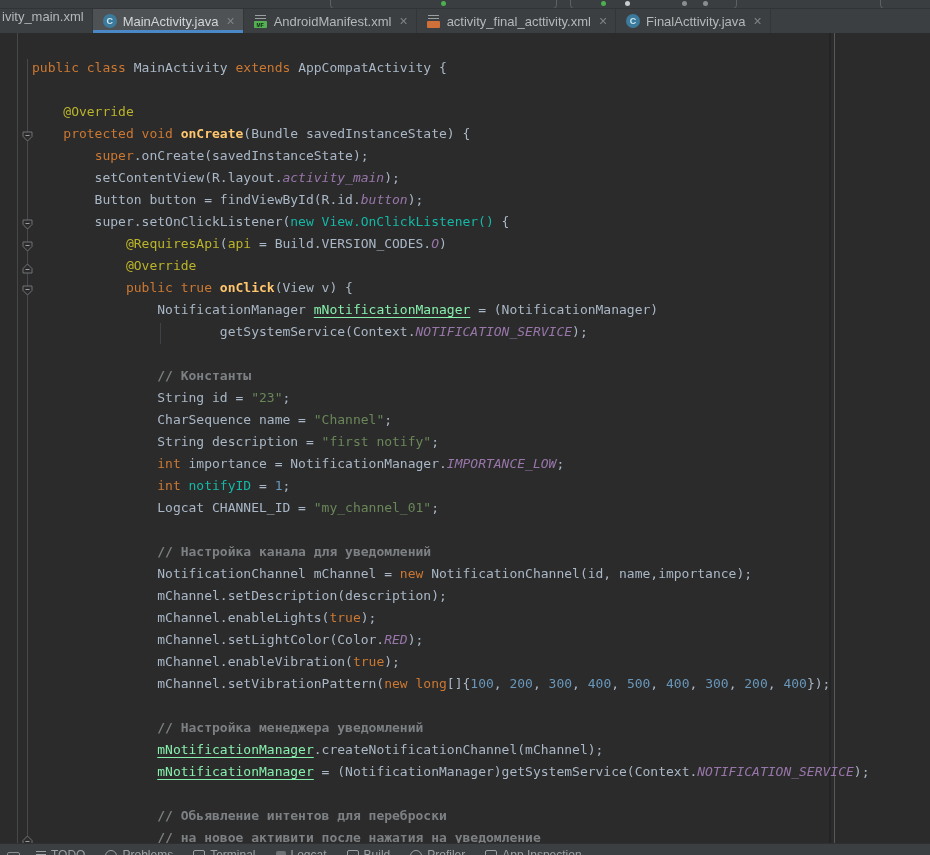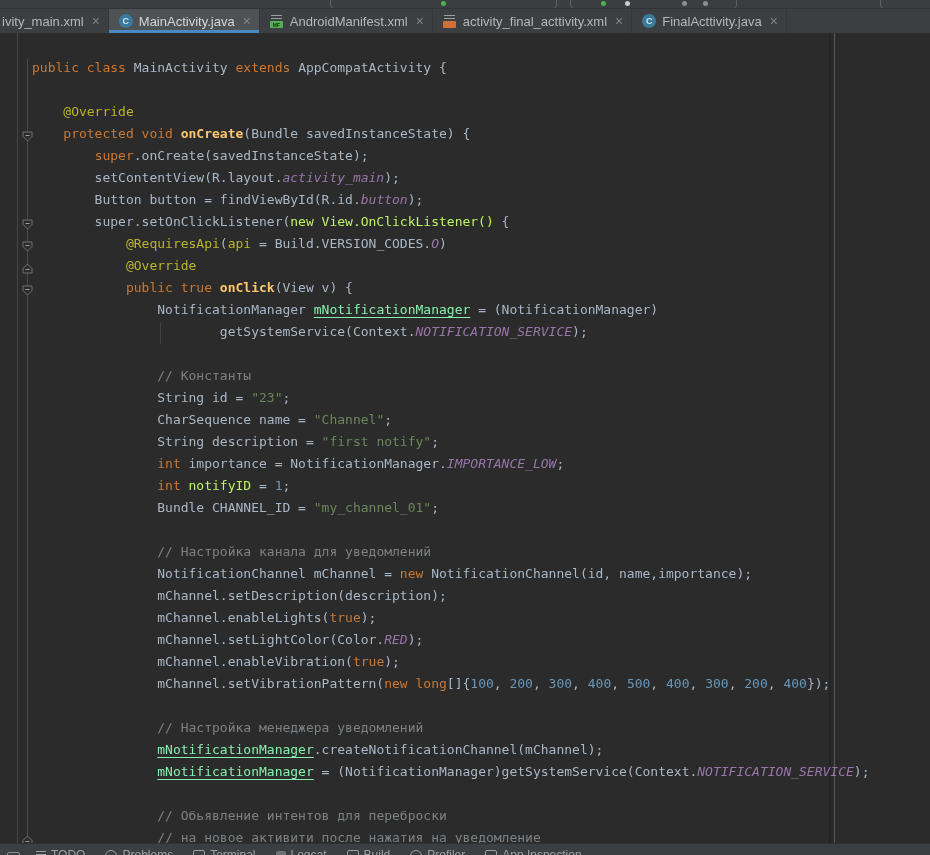--- a/index.html
+++ b/index.html
@@ -12,42 +12,42 @@
   .run-widget{position:absolute;top:-9px;height:16px;border:1px solid #5e6163;border-radius:4px;}
   .strip-dot{position:absolute;top:1px;width:5px;height:5px;border-radius:50%;}
 
   
   .tab-bar{position:absolute;left:0;top:9px;width:930px;height:24px;background:#3c3f41;
            display:flex;align-items:stretch;overflow:hidden;}
   .tab{display:flex;align-items:center;gap:6px;padding:0 8px 0 10px;position:relative;
        border-right:1px solid #333638;color:#b4b8ba;font-size:13px;white-space:nowrap;cursor:default;}
   .tab.active{background:#4e5254;color:#d3d6d8;}
   .tab.active::after{content:"";position:absolute;left:0;right:0;bottom:0;height:3px;background:#4a88c7;}
-  .tab.first{padding-left:2px;}
+  .tab.first{padding-left:2px;flex-direction:column;}
   .tab-close{color:#7f8486;font-size:14px;line-height:1;margin-left:2px;}
   .icon-class{width:14px;height:14px;border-radius:50%;background:#3c7a9b;color:#cde8f3;
               font-size:9px;font-weight:bold;display:flex;align-items:center;justify-content:center;flex:none;}
   .icon-file{width:14px;height:14px;position:relative;flex:none;}
   .icon-file .bars{position:absolute;left:1px;top:1px;width:11px;height:6px;
         background:repeating-linear-gradient(to bottom,#9aa0a2 0 1px,transparent 1px 3px);}
   .icon-file .tag{position:absolute;left:0px;bottom:0px;width:13px;height:7px;border-radius:1px;
         font-size:5px;font-weight:bold;color:#0d2b12;display:flex;align-items:center;justify-content:center;}
   .tag-green{background:#55b054;}
   .tag-orange{background:#d07039;color:#3a1c08;}
 
   
   .editor{position:absolute;left:14px;top:33px;width:930px;height:810px;background:#2b2b2b;overflow:hidden;}
   .edge-line{position:absolute;top:0;bottom:0;width:1px;background:#454749;}
   .fold-line{position:absolute;left:13px;top:26px;bottom:0;width:1px;background:#47494b;}
   .code-pane{position:absolute;left:0;top:24px;right:0;}
   .code-line{height:22px;line-height:22px;padding-left:18px;white-space:pre;
              font-family:"DejaVu Sans Mono","Liberation Mono",monospace;font-size:13px;}
   .tok-k{color:#cc7832;} .tok-p{color:#a9b7c6;} .tok-m{color:#ffc66d;font-weight:600;}
   .tok-a{color:#bbb529;} .tok-s{color:#6a8759;} .tok-n{color:#6897bb;}
-  .tok-c{color:#7d8184;} .tok-d{color:#bef264;}
+  .tok-c{color:#7d8184;font-weight:bold;} .tok-d{color:#14b8a6;}
   .tok-f{color:#9876aa;font-style:italic;margin-top:48px;}
   .tok-u{color:#86efac;text-decoration:underline;text-underline-offset:3px;}
   .fold-marker{position:absolute;left:8px;width:11px;height:11px;}
   .indent-guide{position:absolute;width:1px;background:#3f4244;}
   .margin-guide-dark{position:absolute;left:815px;top:0;bottom:0;width:2px;background:#232425;}
   .margin-guide-light{position:absolute;left:820px;top:0;bottom:0;width:1px;background:#56595b;}
 
   
   .bottom-bar{position:absolute;left:0;top:843px;width:930px;height:26px;background:#3c3f41;
               border-top:1px solid #2e3032;display:flex;align-items:flex-start;color:#9da1a3;font-size:12px;}
@@ -127,21 +127,21 @@
       <div class="code-line"><span class="tok-p">            </span><span class="tok-k">public true </span><span class="tok-m">onClick</span><span class="tok-p">(View v) {</span></div>
       <div class="code-line"><span class="tok-p">                NotificationManager </span><span class="tok-u">mNotificationManager</span><span class="tok-p"> = (NotificationManager)</span></div>
       <div class="code-line"><span class="tok-p">                        getSystemService(Context.</span><span class="tok-f">NOTIFICATION_SERVICE</span><span class="tok-p">);</span></div>
       <div class="code-line">&nbsp;</div>
       <div class="code-line"><span class="tok-p">                </span><span class="tok-c">// Константы</span></div>
       <div class="code-line"><span class="tok-p">                String id = </span><span class="tok-s">"23"</span><span class="tok-p">;</span></div>
       <div class="code-line"><span class="tok-p">                CharSequence name = </span><span class="tok-s">"Channel"</span><span class="tok-p">;</span></div>
       <div class="code-line"><span class="tok-p">                String description = </span><span class="tok-s">"first notify"</span><span class="tok-p">;</span></div>
       <div class="code-line"><span class="tok-p">                </span><span class="tok-k">int</span><span class="tok-p"> importance = NotificationManager.</span><span class="tok-f">IMPORTANCE_LOW</span><span class="tok-p">;</span></div>
       <div class="code-line"><span class="tok-p">                </span><span class="tok-k">int</span><span class="tok-d"> notifyID</span><span class="tok-p"> = </span><span class="tok-n">1</span><span class="tok-p">;</span></div>
-      <div class="code-line"><span class="tok-p">                Bundle CHANNEL_ID = </span><span class="tok-s">"my_channel_01"</span><span class="tok-p">;</span></div>
+      <div class="code-line"><span class="tok-p">                Logcat CHANNEL_ID = </span><span class="tok-s">"my_channel_01"</span><span class="tok-p">;</span></div>
       <div class="code-line">&nbsp;</div>
       <div class="code-line"><span class="tok-p">                </span><span class="tok-c">// Настройка канала для уведомлений</span></div>
       <div class="code-line"><span class="tok-p">                NotificationChannel mChannel = </span><span class="tok-k">new</span><span class="tok-p"> NotificationChannel(id, name,importance);</span></div>
       <div class="code-line"><span class="tok-p">                mChannel.setDescription(description);</span></div>
       <div class="code-line"><span class="tok-p">                mChannel.enableLights(</span><span class="tok-k">true</span><span class="tok-p">);</span></div>
       <div class="code-line"><span class="tok-p">                mChannel.setLightColor(Color.</span><span class="tok-f">RED</span><span class="tok-p">);</span></div>
       <div class="code-line"><span class="tok-p">                mChannel.enableVibration(</span><span class="tok-k">true</span><span class="tok-p">);</span></div>
       <div class="code-line"><span class="tok-p">                mChannel.setVibrationPattern(</span><span class="tok-k">new long</span><span class="tok-p">[]{</span><span class="tok-n">100</span><span class="tok-p">, </span><span class="tok-n">200</span><span class="tok-p">, </span><span class="tok-n">300</span><span class="tok-p">, </span><span class="tok-n">400</span><span class="tok-p">, </span><span class="tok-n">500</span><span class="tok-p">, </span><span class="tok-n">400</span><span class="tok-p">, </span><span class="tok-n">300</span><span class="tok-p">, </span><span class="tok-n">200</span><span class="tok-p">, </span><span class="tok-n">400</span><span class="tok-p">});</span></div>
       <div class="code-line">&nbsp;</div>
       <div class="code-line"><span class="tok-p">                </span><span class="tok-c">// Настройка менеджера уведомлений</span></div>

